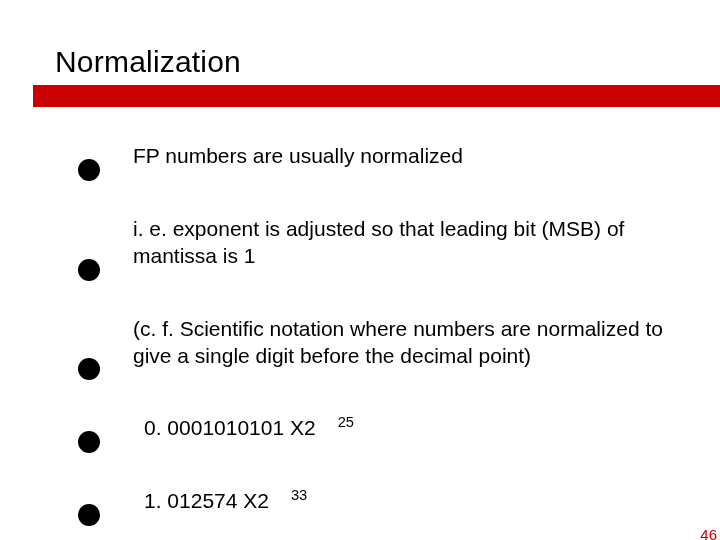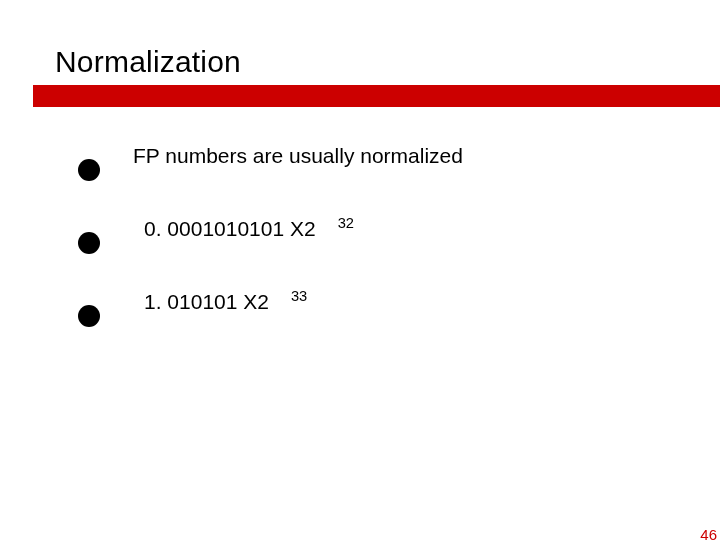--- a/index.html
+++ b/index.html
@@ -20,28 +20,36 @@
 <div class="slide">
   <div class="title">Normalization</div>
   <div class="rule"></div>
   <div class="content">
 
     <div class="bullet-item">
       <div class="bullet"></div>
       <div class="txt">FP numbers are usually normalized</div>
     </div>
 
-
+    <div class="bullet-item">
+      <div class="bullet"></div>
+      <div class="txt">i. e. exponent is adjusted so that leading bit (MSB) of mantissa is 1</div>
+    </div>
 
 
     <div class="bullet-item">
       <div class="bullet"></div>
-      <div class="txt"><span>0. 0001010101 X2</span><span class="sup">32</span></div>
+      <div class="txt">(c. f. Scientific notation where numbers are normalized to give a single digit before the decimal point)</div>
     </div>
 
     <div class="bullet-item">
       <div class="bullet"></div>
-      <div class="txt"><span>1. 010101 X2</span><span class="sup">33</span></div>
+      <div class="txt"><span>0. 0001010101 X2</span><span class="sup">25</span></div>
+    </div>
+
+    <div class="bullet-item">
+      <div class="bullet"></div>
+      <div class="txt"><span>1. 012574 X2</span><span class="sup">33</span></div>
     </div>
 
   </div>
   <div class="pagenum">46</div>
 </div>
 
 </body></html>

